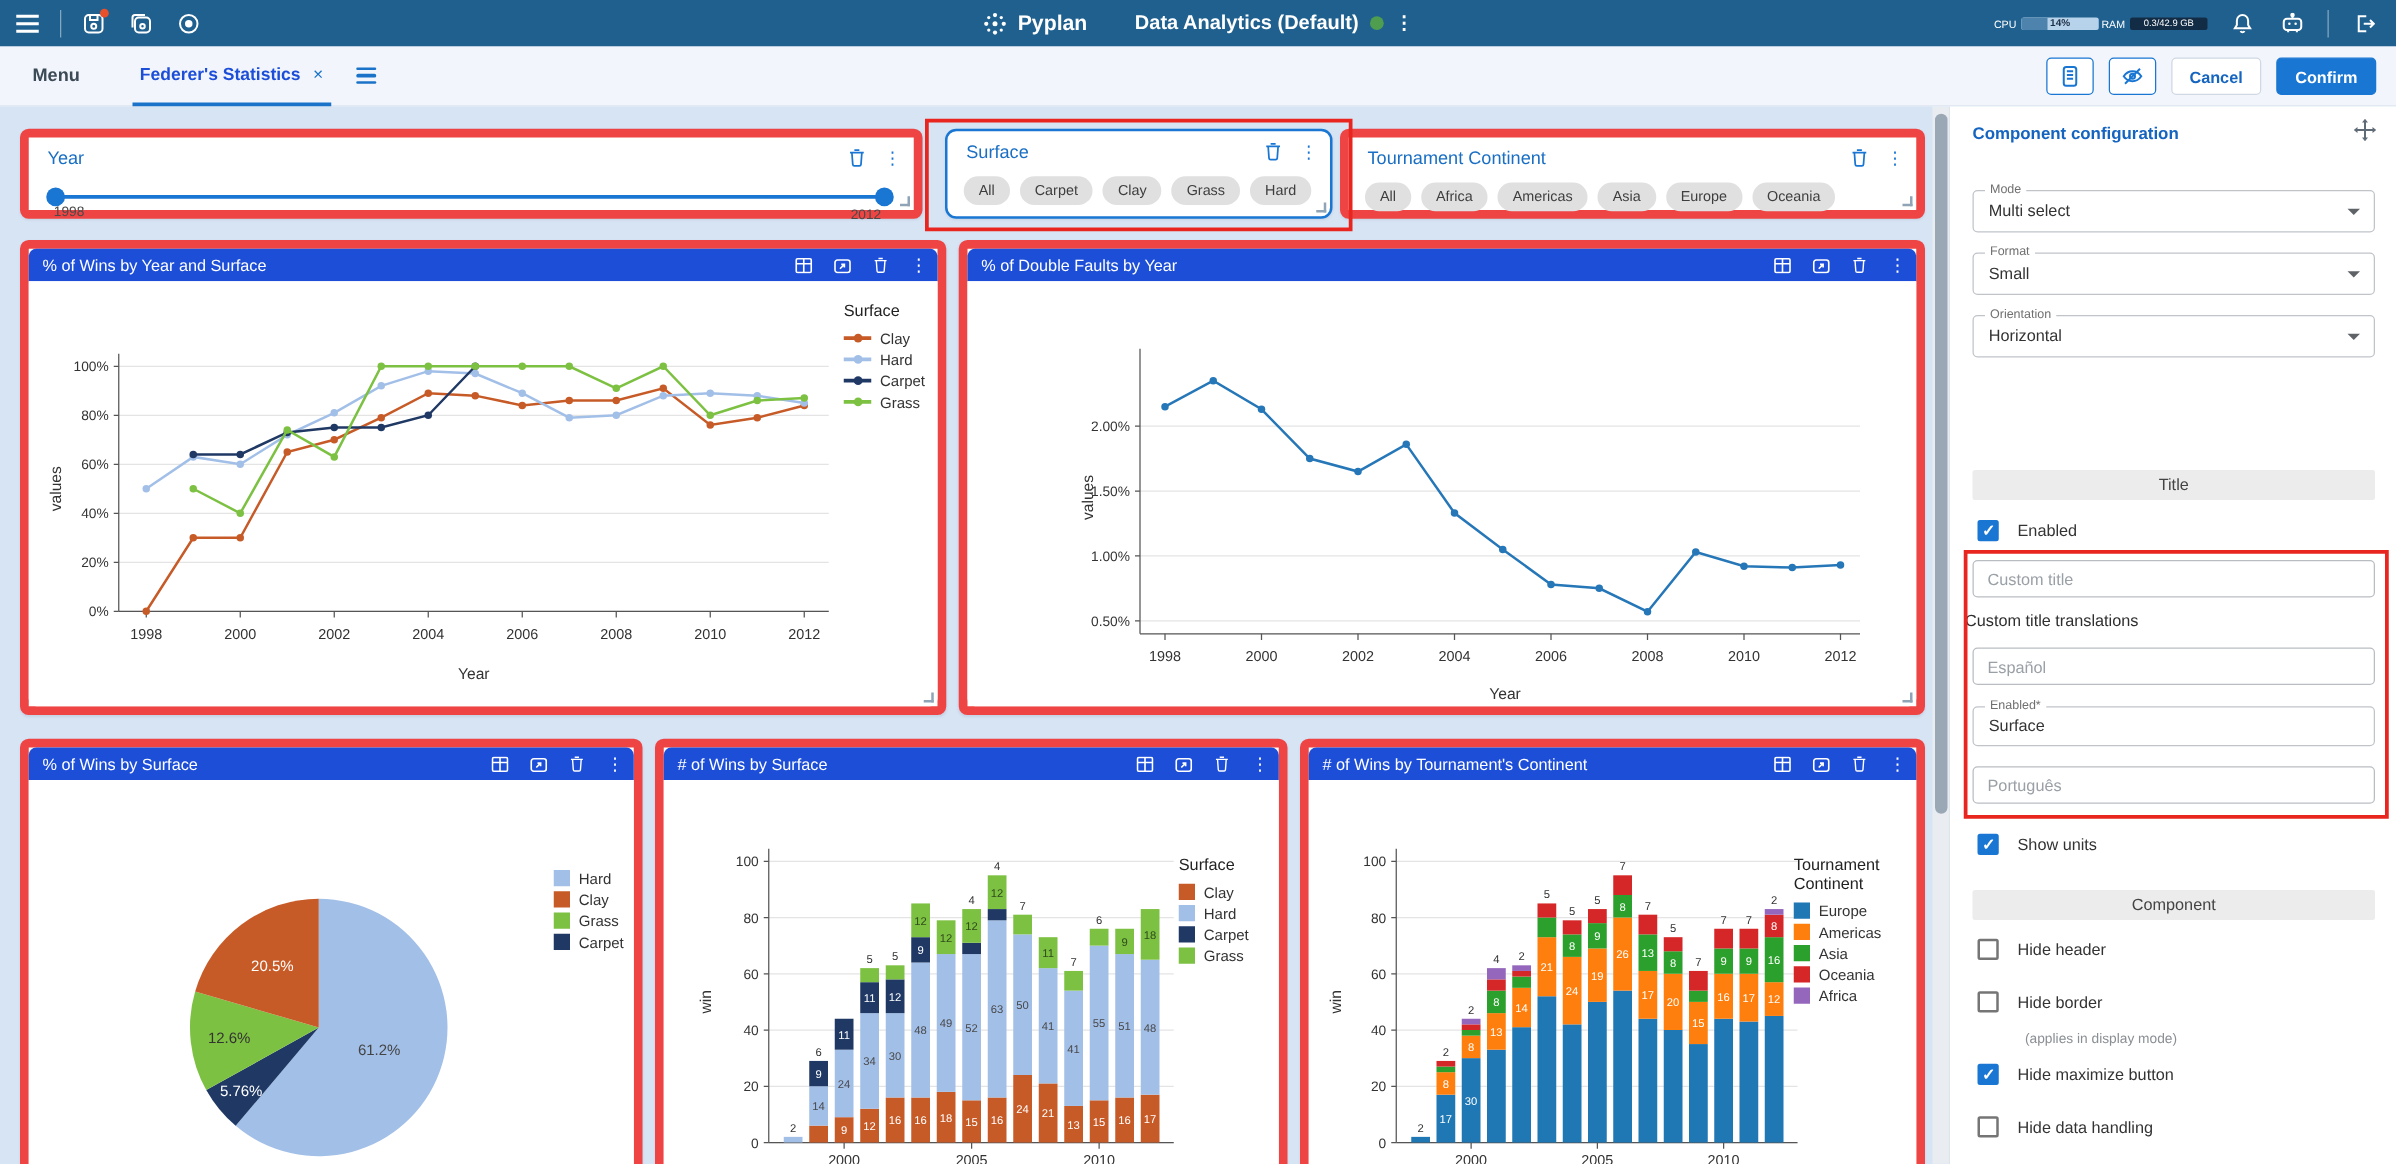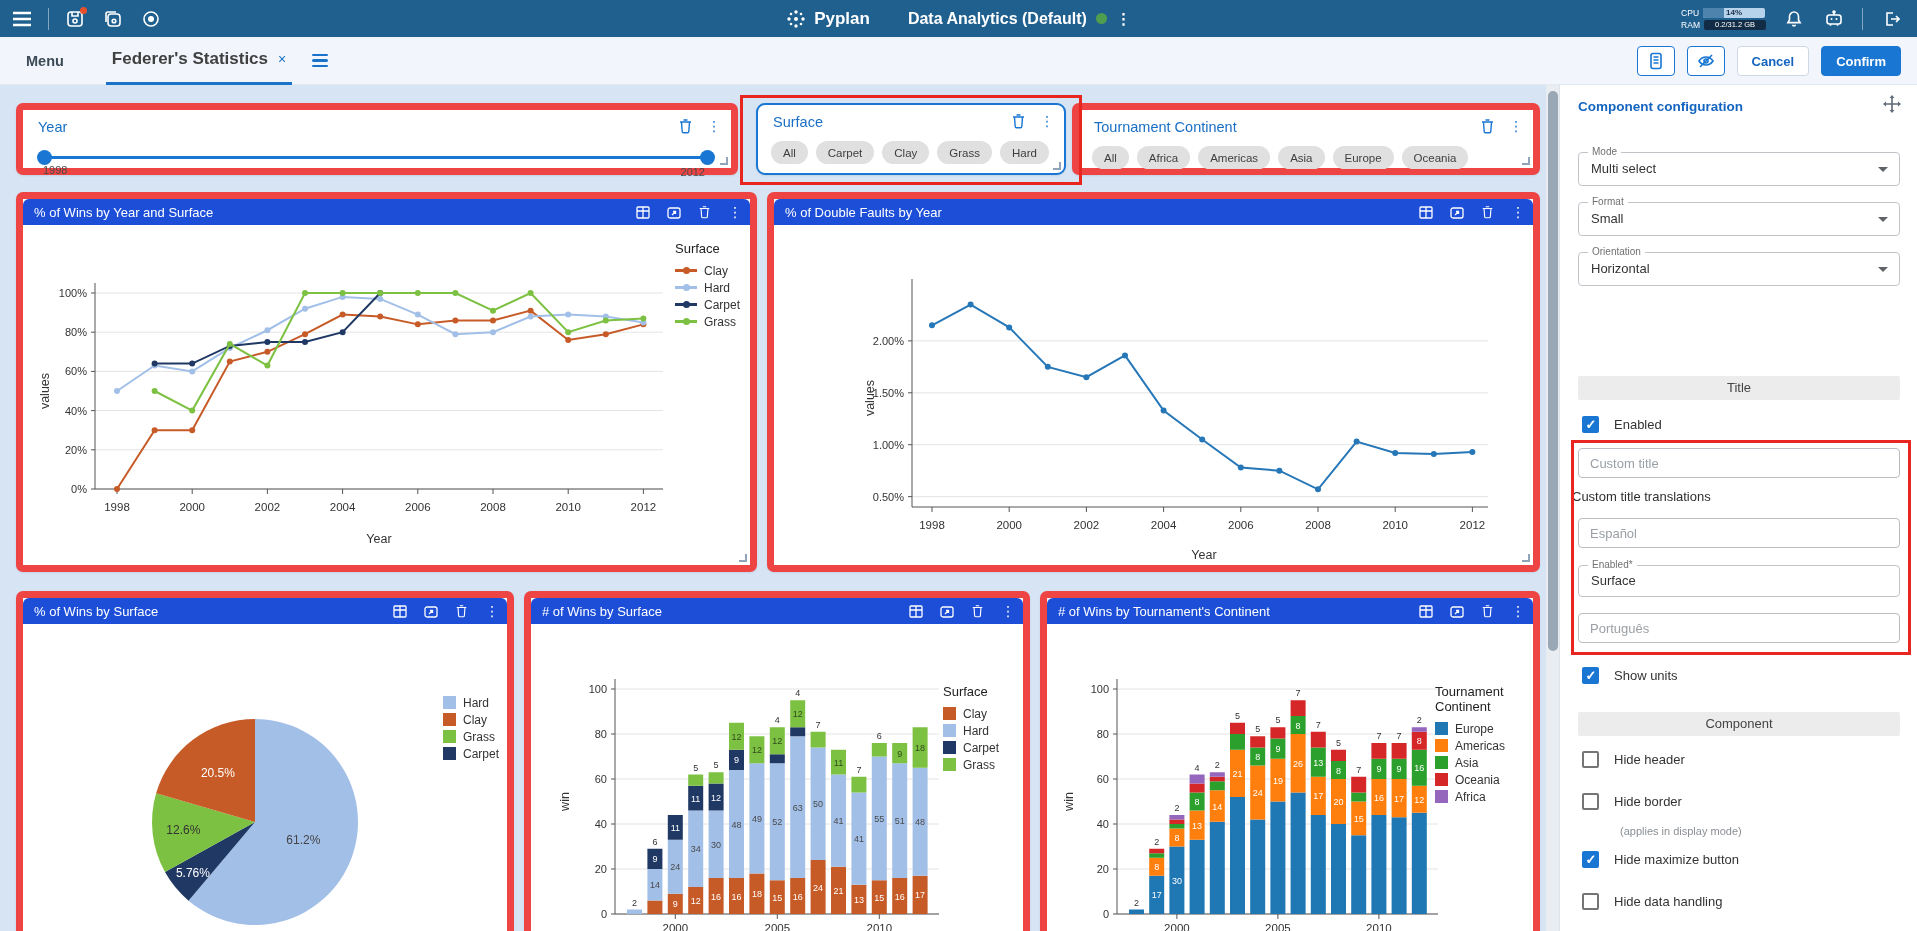--- a/index.html
+++ b/index.html
@@ -12,32 +12,32 @@
   .tb-ic { position:relative; width:24px; height:24px; display:flex; align-items:center; justify-content:center; cursor:pointer; }
   .tb-ic svg { stroke:#fff; fill:none; stroke-width:1.6; }
   .red-dot { position:absolute; top:0; right:0; width:7px; height:7px; border-radius:50%; background:#e8502b; }
   .tb-center { position:absolute; left:0; right:0; top:0; height:37px; display:flex; align-items:center; justify-content:center; gap:38px; pointer-events:none; }
   .tb-center > * { pointer-events:auto; }
   .brand { display:flex; align-items:center; gap:8px; font-size:17px; font-weight:bold; }
   .app-title { display:flex; align-items:center; gap:9px; font-size:16px; font-weight:bold; }
   .green-dot { width:11px; height:11px; border-radius:50%; background:#4f9e4f; }
   .kebab { font-size:15px; line-height:1; cursor:pointer; letter-spacing:0; }
   .tb-right { position:absolute; right:0; top:0; height:37px; display:flex; align-items:center; gap:16px; padding-right:14px; }
-  .sys { display:flex; flex-direction:column; gap:2px; font-size:8.5px; }
+  .sys { display:flex; flex-direction:row; gap:2px; font-size:8.5px; }
   .sys-row { display:flex; align-items:center; gap:4px; }
   .cpu-bar { position:relative; width:62px; height:10px; background:#b7d3ec; border-radius:2px; overflow:hidden; }
   .cpu-fill { position:absolute; left:0; top:0; bottom:0; background:#4d83ad; }
   .cpu-txt { position:absolute; left:0; right:0; top:0; text-align:center; color:#1c2e44; font-size:8px; line-height:10px; font-weight:bold; }
   .ram-box { width:62px; height:10px; background:#132c45; border-radius:2px; color:#fff; font-size:7.5px; text-align:center; line-height:10px; }
 
   
   .toolbar { position:absolute; left:0; top:37px; width:1917px; height:48px; background:#f2f6fc; display:flex; align-items:center; z-index:25; border-bottom:1px solid #e2e9f2; }
   .menu-lbl { margin-left:26px; font-size:14.5px; color:#3c4a56; font-weight:bold; cursor:pointer; }
   .tab { position:relative; margin-left:42px; height:48px; display:flex; align-items:center; gap:10px; padding:0 6px; border-bottom:3px solid #1a73c8; cursor:pointer; }
-  .tab-lbl { color:#404040; font-size:17px; font-weight:bold;text-align:right; }
+  .tab-lbl { color:#1d4ed8; font-size:14px; font-weight:bold;text-align:right; }
   .tab-close { color:#1a73c8; font-size:14px; cursor:pointer; }
   .tabs-list-ic { margin-left:20px; cursor:pointer; display:flex; flex-direction:column; gap:3px; }
   .tabs-list-ic i { display:block; width:16px; height:2.5px; background:#1a73c8; border-radius:2px; }
   .toolbar-right { position:absolute; right:16px; top:0; height:48px; display:flex; align-items:center; gap:12px; }
   .sq-btn { width:38px; height:30px; border:1px solid #1976d2; border-radius:4px; background:#fff; display:flex; align-items:center; justify-content:center; cursor:pointer; }
   .sq-btn svg { stroke:#1976d2; fill:none; stroke-width:1.6; }
   .btn { height:30px; padding:0 14px; border-radius:4px; font-size:13px; font-weight:bold; display:flex; align-items:center; cursor:pointer; }
   .btn-outline { background:#fff; border:1px solid #cfd8e3; color:#1565c0; }
   .btn-fill { background:#1976d2; border:1px solid #1976d2; color:#fff; }
 
@@ -158,21 +158,21 @@
     <div class="sys">
       <div class="sys-row">
         <span>CPU</span>
         <span class="cpu-bar">
             <span class="cpu-fill" style="width:34%"></span>
             <span class="cpu-txt">14%</span>
           </span>
       </div>
       <div class="sys-row">
         <span>RAM</span>
-        <span class="ram-box">0.2/31.2 GB</span>
+        <span class="ram-box">0.3/42.9 GB</span>
       </div>
     </div>
     <div class="tb-ic">
       <svg width="18" height="18" viewBox="0 0 18 18">
           <path d="M9 2a4.5 4.5 0 00-4.5 4.5V10l-1.6 2.6h12.2L13.5 10V6.5A4.5 4.5 0 009 2z"></path>
           <path d="M7.5 14.8a1.6 1.6 0 003 0"></path>
         </svg>
     </div>
     <div class="tb-ic">
       <svg width="20" height="18" viewBox="0 0 20 18">

